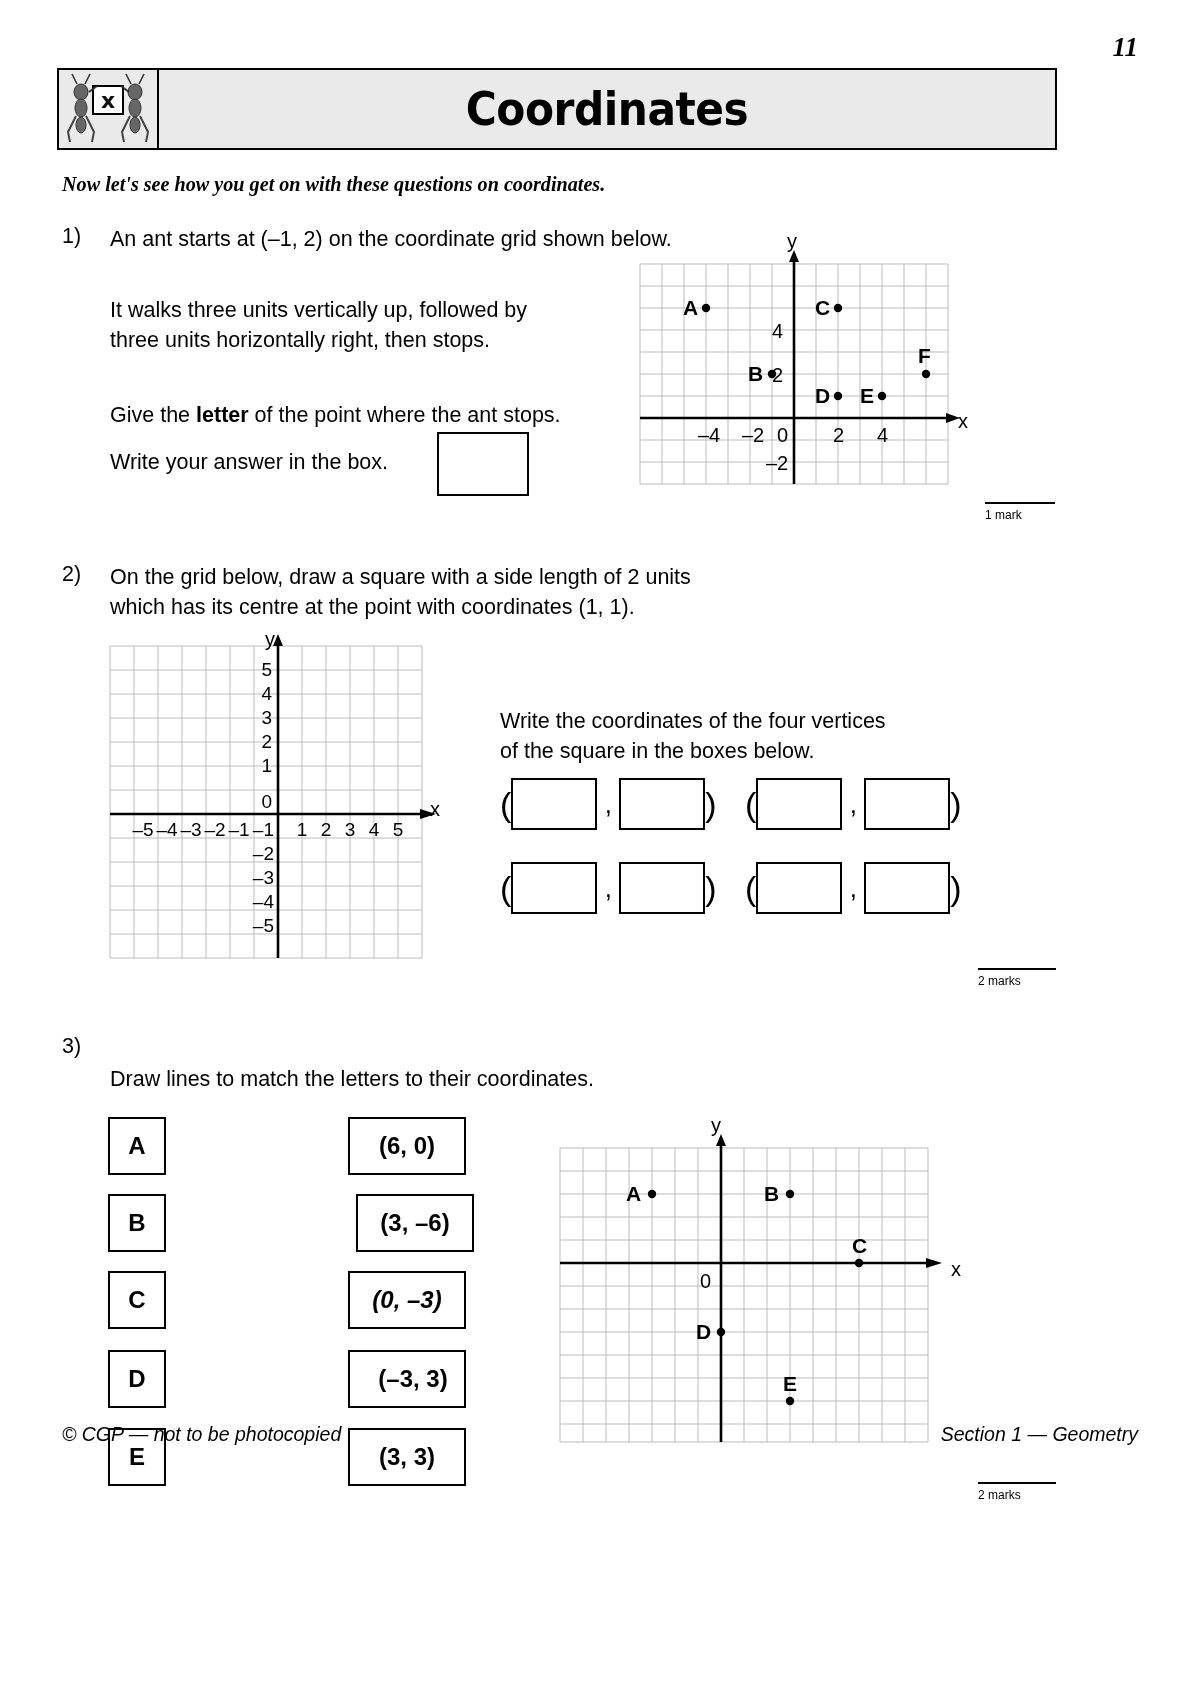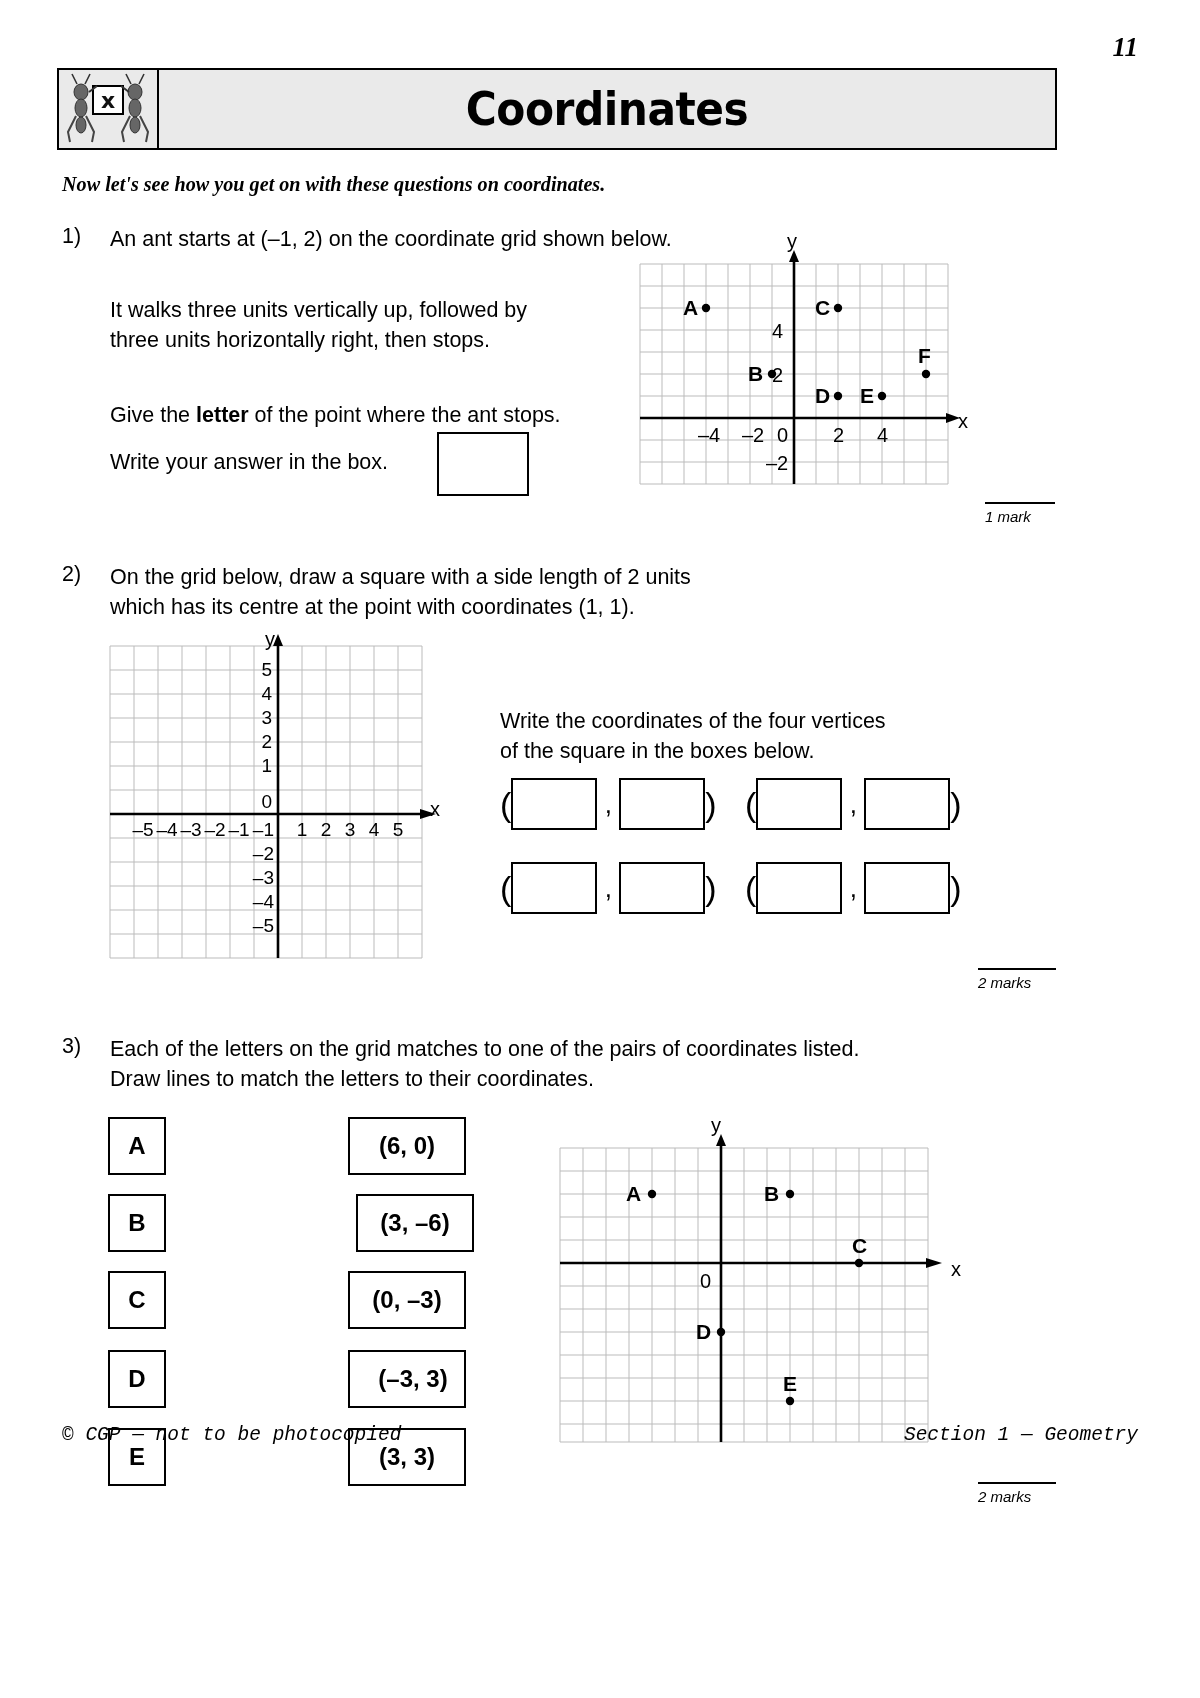--- a/index.html
+++ b/index.html
@@ -47,26 +47,26 @@
   
   .qnum { position:absolute; font-size:21.5px; }
   .qtext { position:absolute; font-size:21.5px; line-height:30px; }
   .qtext b { font-weight:bold; }
 
   
   .ansbox { position:absolute; border:2.5px solid #000; background:#fff; }
 
   
   .markline { position:absolute; border-top:2px solid #000; }
-  .marktext { position:absolute; font-size:15px;font-style:italic; }
+  .marktext { position:absolute; font-size:12px; }
 
   
   .footer-left, .footer-right {
     position:absolute; bottom:38px;
-    font-family:Liberation Mono, monospace;
+    font-family:Liberation Sans, sans-serif;
     font-style:italic; font-size:19.5px;
   }
   .footer-left { left:62px; }
   .footer-right { right:62px; }
 
   
   .grid-wrap { position:absolute; }
   .grid-wrap svg { display:block; }
 
   
@@ -316,33 +316,33 @@
     <span class="comma">,</span>
     <span class="cbox"></span>
     <span class="paren">)</span>
   </div>
 
   <div class="markline" style="left:978px; top:968px; width:78px;"></div>
   <div class="marktext" style="left:978px; top:974px;">2 marks</div>
 
   <div class="qnum" style="left:62px; top:1034px;">3)</div>
   <div class="qtext" style="left:110px; top:1034px; width:900px;">
-    <span>Each of the letters on the grid matches to one of the pairs of coordinates listed.</span><br>
+    <br>
     <span>Draw lines to match the letters to their coordinates.</span>
   </div>
 
   <div class="letterbox" style="left:108px; top:1117px;">A</div>
   <div class="letterbox" style="left:108px; top:1194px;">B</div>
   <div class="letterbox" style="left:108px; top:1271px;">C</div>
   <div class="letterbox" style="left:108px; top:1350px;">D</div>
   <div class="letterbox" style="left:108px; top:1428px;">E</div>
 
   <div class="coordbox" style="left:348px; top:1117px;">(6, 0)</div>
   <div class="coordbox" style="left:348px; top:1194px;margin-left:8px;">(3, –6)</div>
-  <div class="coordbox" style="left:348px; top:1271px;">(0, –3)</div>
+  <div class="coordbox" style="left:348px; top:1271px;font-style:italic;">(0, –3)</div>
   <div class="coordbox" style="left:348px; top:1350px;padding-left:12px;">(–3, 3)</div>
   <div class="coordbox" style="left:348px; top:1428px;">(3, 3)</div>
 
   <div class="grid-wrap" style="left:556px; top:1120px;">
     <svg width="420" height="350" viewBox="0 0 420 350">
       <rect x="4" y="28" width="368" height="294" fill="#fff"></rect>
       <g stroke="#bbb" stroke-width="1">
         <line x1="4" y1="28" x2="4" y2="322"></line>
           <line x1="27" y1="28" x2="27" y2="322"></line>
         <line x1="50" y1="28" x2="50" y2="322"></line>

